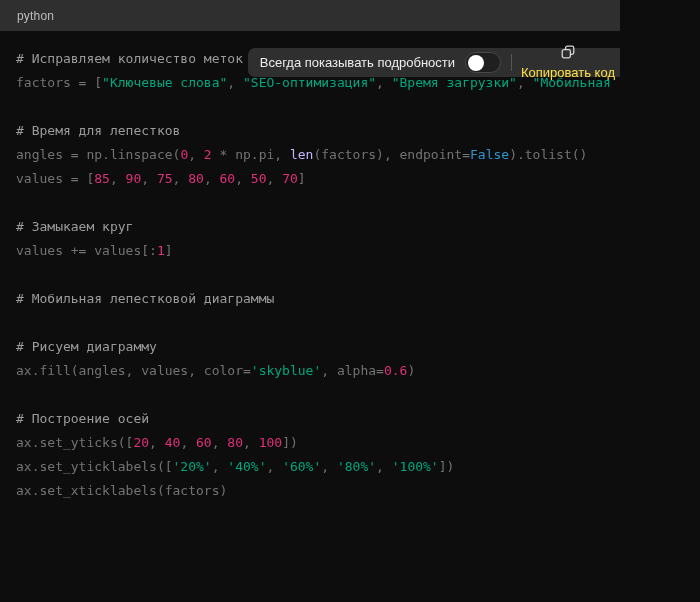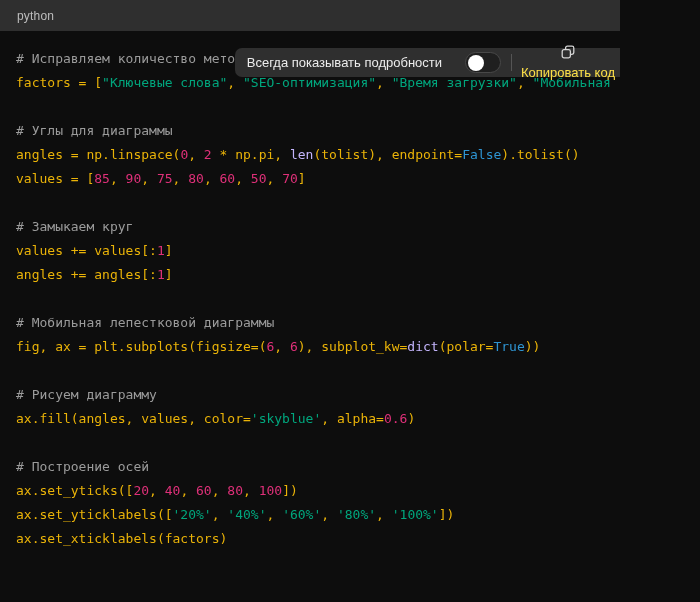--- a/index.html
+++ b/index.html
@@ -39,21 +39,21 @@
     overflow: hidden;
   }
   .code-line {
     font-family: "DejaVu Sans Mono", "Liberation Mono", monospace;
     font-size: 13px;
     line-height: 24px;
     height: 24px;
     white-space: pre;
     color: #ffffff;
   }
-  .tok-plain   { color: #eab308; }
+  .tok-plain   { color: #737373; }
   .tok-comment { color: #9b9b9b; }
   .tok-string  { color: #00a67d; }
   .tok-number  { color: #df3079; }
   .tok-builtin { color: #c4b5fd; }
   .tok-literal { color: #2e95d3; margin-top: 40px; }
 
   
   .float-toolbar {
     position: absolute;
     top: 48px;
@@ -63,21 +63,21 @@
     border-radius: 7px 0 0 7px;
     display: flex;
     align-items: center;
     padding: 0 4px 0 12px;
     box-sizing: border-box;
     z-index: 5;
     color: #ececec;
     font-size: 13px;
     white-space: nowrap;
   }
-  .toggle-label { margin-right: 23px; }
+  .toggle-label { margin-right: 10px; }
   .toggle {
     width: 36px; height: 21px;
     border-radius: 999px;
     background: #1f1f1f;
     border: 1px solid #484848;
     box-sizing: border-box;
     position: relative;
     cursor: pointer;
     flex: 0 0 auto;
   }
@@ -112,30 +112,28 @@
 
   <div class="code-header">
     <span class="lang">python</span>
   </div>
 
   <div class="code-area">
     <div id="code-content">
         <div class="code-line"><span class="tok-comment"># Исправляем количество меток для лепестков</span></div>
         <div class="code-line"><span class="tok-plain">factors = [</span><span class="tok-string">"Ключевые слова"</span><span class="tok-plain">, </span><span class="tok-string">"SEO-оптимизация"</span><span class="tok-plain">, </span><span class="tok-string">"Время загрузки"</span><span class="tok-plain">, </span><span class="tok-string">"Мобильная версия"</span><span class="tok-plain">, </span><span class="tok-string">"От</span></div>
         <div class="code-line"></div>
-        <div class="code-line"><span class="tok-comment"># Углы для диаграммы</span></div>
-        <div class="code-line"><span class="tok-plain">angles = np.linspace(</span><span class="tok-number">0</span><span class="tok-plain">, </span><span class="tok-number">2</span><span class="tok-plain"> * np.pi, </span><span class="tok-builtin">len</span><span class="tok-plain">(tolist), endpoint=</span><span class="tok-literal">False</span><span class="tok-plain">).tolist()</span></div>
+        <div class="code-line"><span class="tok-comment"># Время для лепестков</span></div>
+        <div class="code-line"><span class="tok-plain">angles = np.linspace(</span><span class="tok-number">0</span><span class="tok-plain">, </span><span class="tok-number">2</span><span class="tok-plain"> * np.pi, </span><span class="tok-builtin">len</span><span class="tok-plain">(factors), endpoint=</span><span class="tok-literal">False</span><span class="tok-plain">).tolist()</span></div>
         <div class="code-line"><span class="tok-plain">values = [</span><span class="tok-number">85</span><span class="tok-plain">, </span><span class="tok-number">90</span><span class="tok-plain">, </span><span class="tok-number">75</span><span class="tok-plain">, </span><span class="tok-number">80</span><span class="tok-plain">, </span><span class="tok-number">60</span><span class="tok-plain">, </span><span class="tok-number">50</span><span class="tok-plain">, </span><span class="tok-number">70</span><span class="tok-plain">]</span></div>
         <div class="code-line"></div>
         <div class="code-line"><span class="tok-comment"># Замыкаем круг</span></div>
         <div class="code-line"><span class="tok-plain">values += values[:</span><span class="tok-number">1</span><span class="tok-plain">]</span></div>
-        <div class="code-line"><span class="tok-plain">angles += angles[:</span><span class="tok-number">1</span><span class="tok-plain">]</span></div>
         <div class="code-line"></div>
         <div class="code-line"><span class="tok-comment"># Мобильная лепестковой диаграммы</span></div>
-        <div class="code-line"><span class="tok-plain">fig, ax = plt.subplots(figsize=(</span><span class="tok-number">6</span><span class="tok-plain">, </span><span class="tok-number">6</span><span class="tok-plain">), subplot_kw=</span><span class="tok-builtin">dict</span><span class="tok-plain">(polar=</span><span class="tok-literal">True</span><span class="tok-plain">))</span></div>
         <div class="code-line"></div>
         <div class="code-line"><span class="tok-comment"># Рисуем диаграмму</span></div>
         <div class="code-line"><span class="tok-plain">ax.fill(angles, values, color=</span><span class="tok-string">'skyblue'</span><span class="tok-plain">, alpha=</span><span class="tok-number">0.6</span><span class="tok-plain">)</span></div>
         <div class="code-line"></div>
         <div class="code-line"><span class="tok-comment"># Построение осей</span></div>
         <div class="code-line"><span class="tok-plain">ax.set_yticks([</span><span class="tok-number">20</span><span class="tok-plain">, </span><span class="tok-number">40</span><span class="tok-plain">, </span><span class="tok-number">60</span><span class="tok-plain">, </span><span class="tok-number">80</span><span class="tok-plain">, </span><span class="tok-number">100</span><span class="tok-plain">])</span></div>
         <div class="code-line"><span class="tok-plain">ax.set_yticklabels([</span><span class="tok-string">'20%'</span><span class="tok-plain">, </span><span class="tok-string">'40%'</span><span class="tok-plain">, </span><span class="tok-string">'60%'</span><span class="tok-plain">, </span><span class="tok-string">'80%'</span><span class="tok-plain">, </span><span class="tok-string">'100%'</span><span class="tok-plain">])</span></div>
         <div class="code-line"><span class="tok-plain">ax.set_xticklabels(factors)</span></div>
       </div>
   </div>

